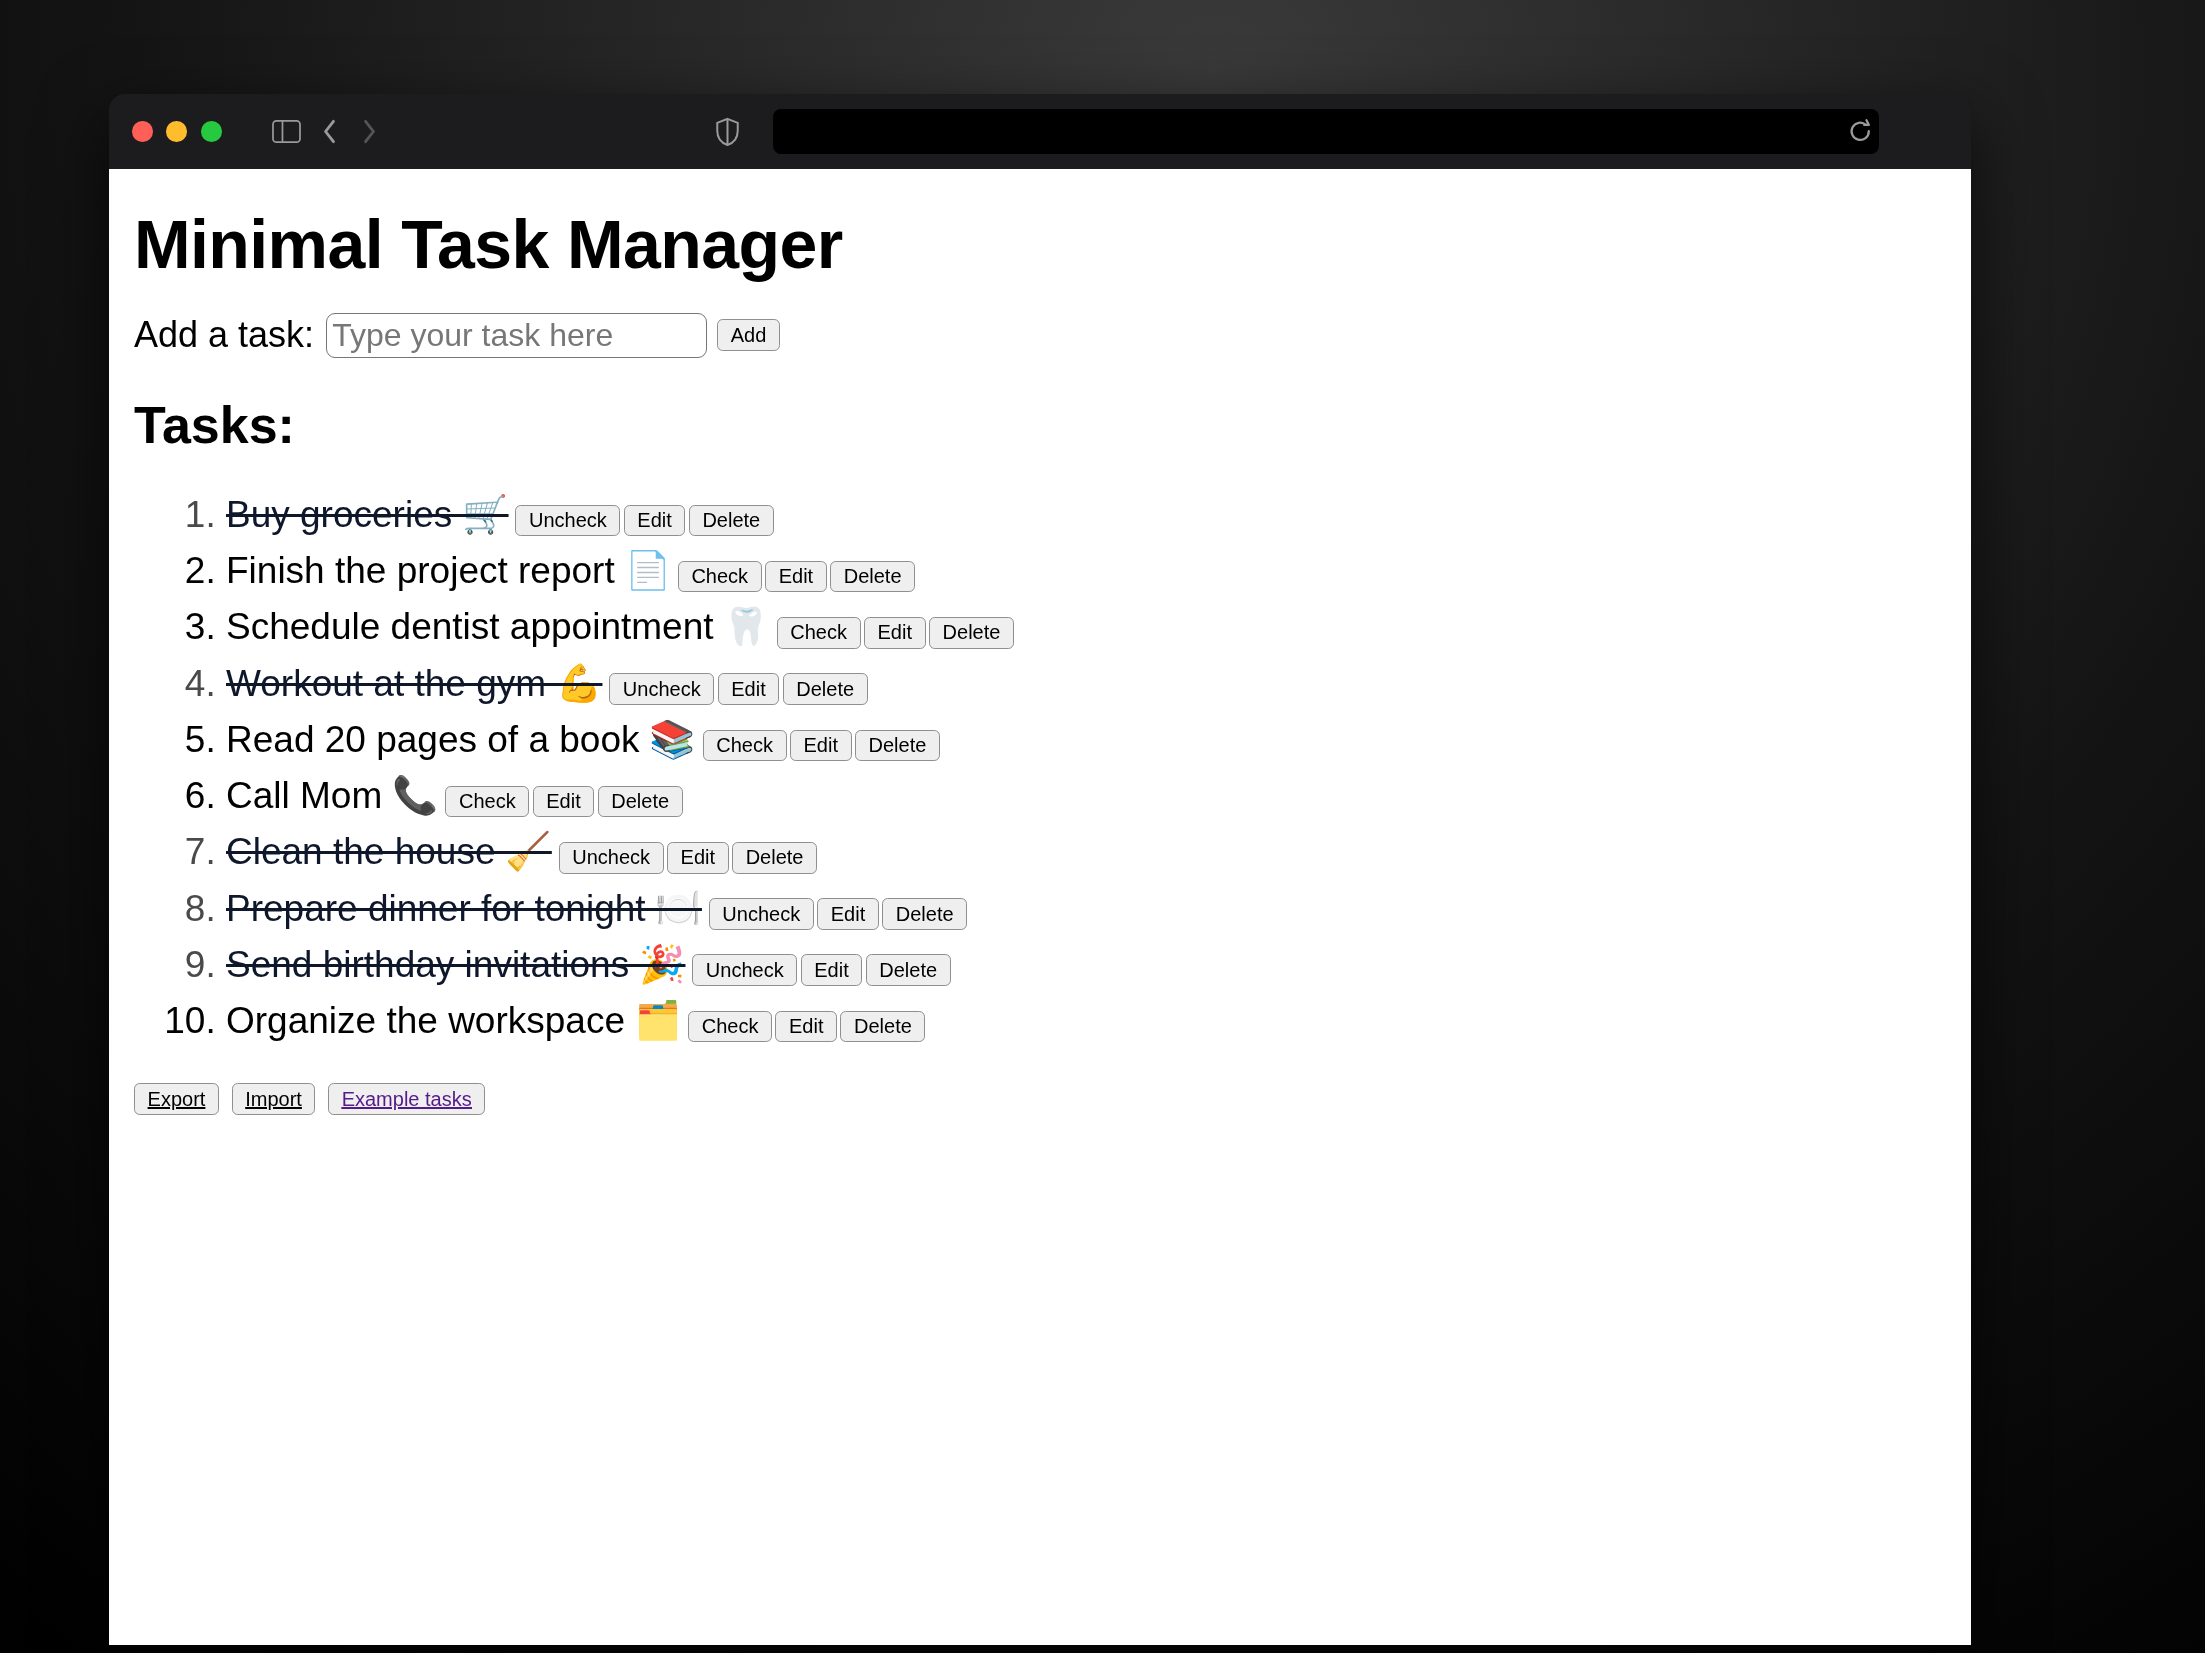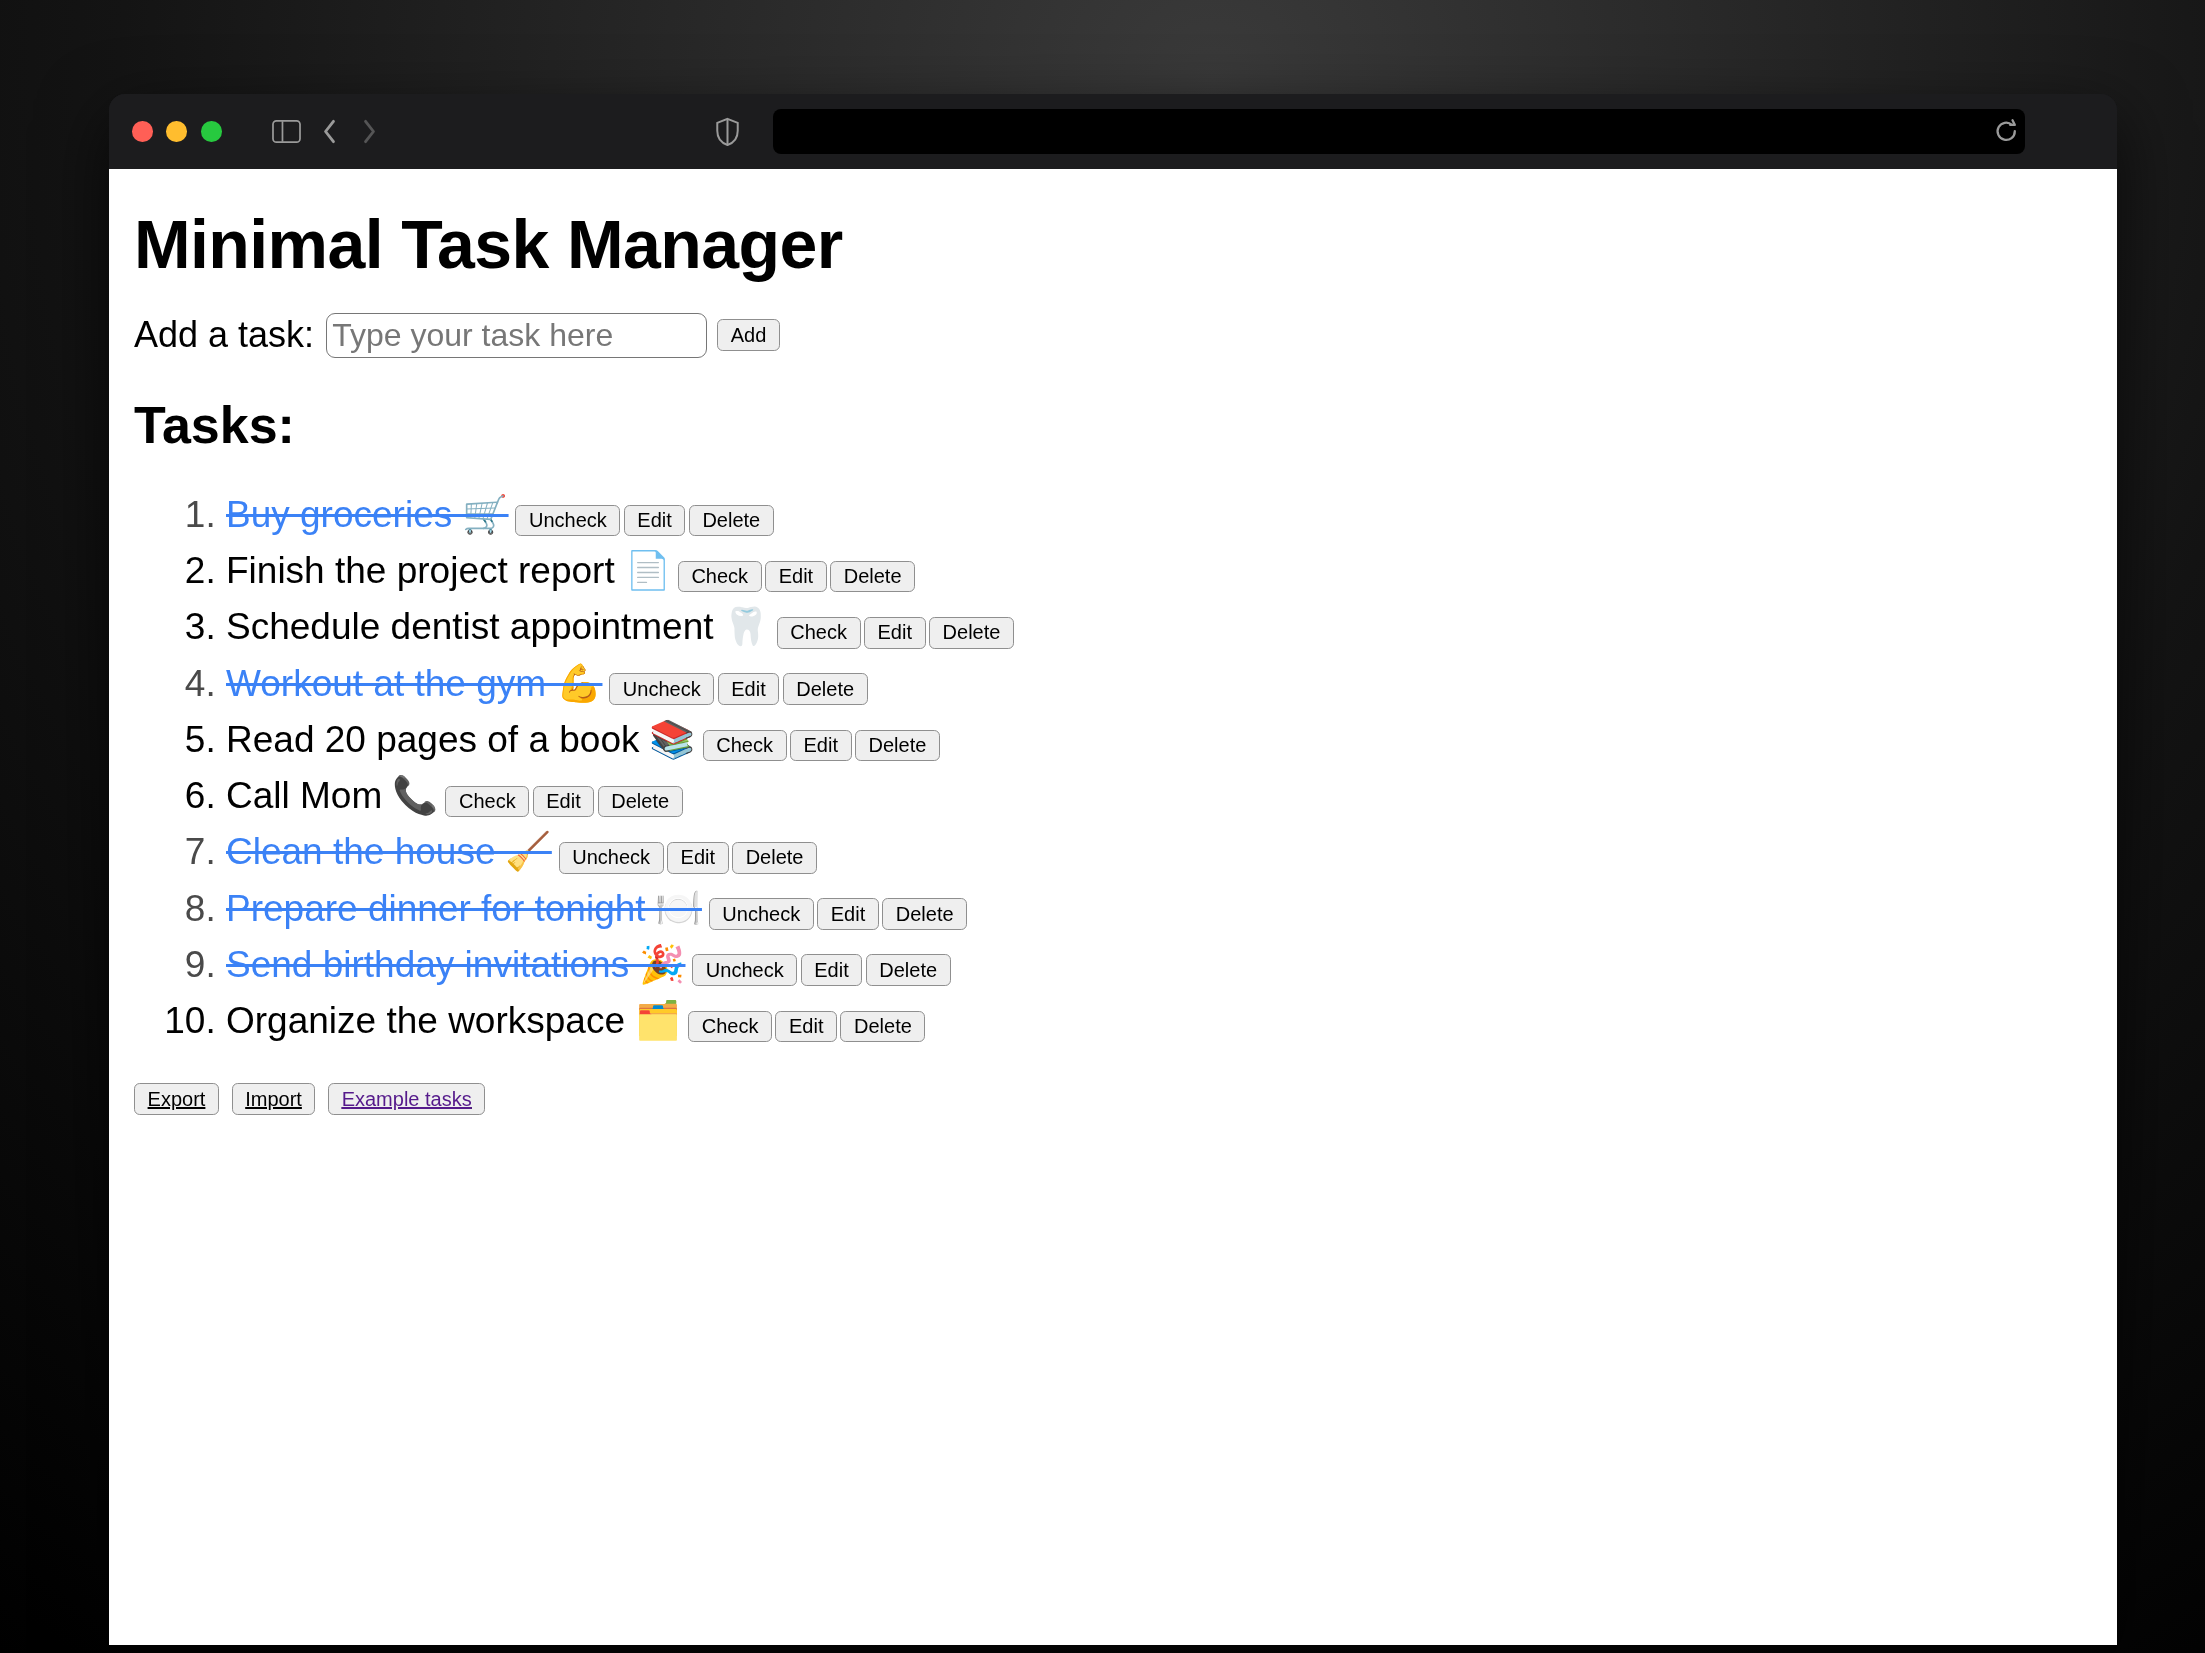--- a/index.html
+++ b/index.html
@@ -25,21 +25,21 @@
   }
   .stage {
     position: relative;
     width: 2205px; height: 1654px;
     overflow: hidden;
     background: radial-gradient(circle at 55% 5%, #3a3a3a 0%, #141414 55%, #000 100%);
   }
   .window {
     position: absolute;
     top: 94px; left: 109px;
-    width: 2008px; height: 1551px;
+    width: 1862px; height: 1551px;
     border-radius: 16px 16px 0 0;
     overflow: hidden;
     background: var(--chrome);
     box-shadow: 0 23px 69px rgba(0,0,0,0.7);
   }
   .titlebar {
     height: 75px;
     background: var(--chrome);
     display: flex;
     align-items: center;
@@ -123,21 +123,21 @@
   }
   ol.tasks li {
     line-height: 1.52;
   }
   ol.tasks li .task-label { margin-right: 3.4px; }
   ol.tasks li.done .task-label,
   ol.tasks li.done::marker {
     text-decoration: line-through;
     color: #4a4a4a;
   }
-  ol.tasks li.done .task-label { color:#3b82f6; }
+  ol.tasks li.done .task-label { color:#0f172a; }
   .row-btns { display:inline; }
   .row-btns button { margin-left: 3.4px; }
   .footer-row { display:flex; gap:12.6px;text-decoration:underline; }
 </style>
 </head>
 <body>
 
 <div class="stage">
   <div class="window">
     <div class="titlebar">

